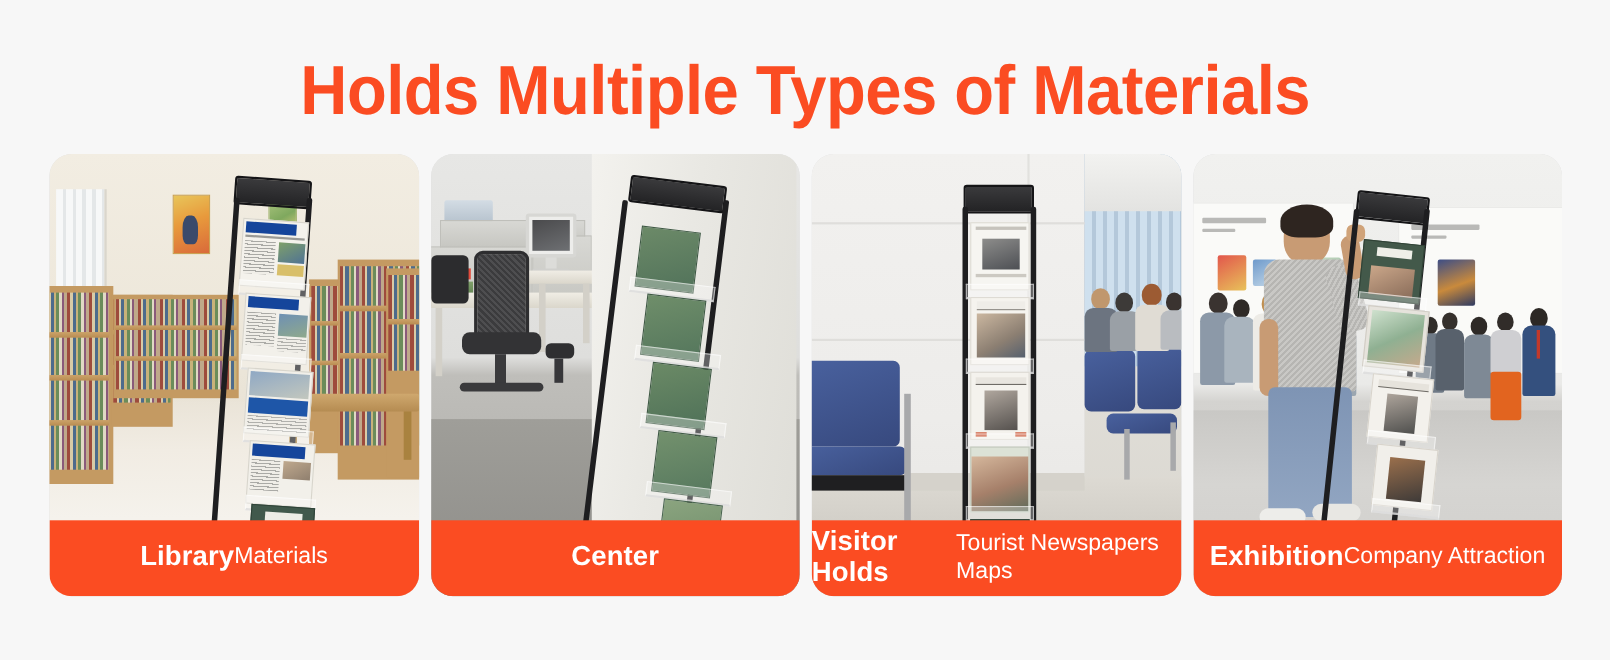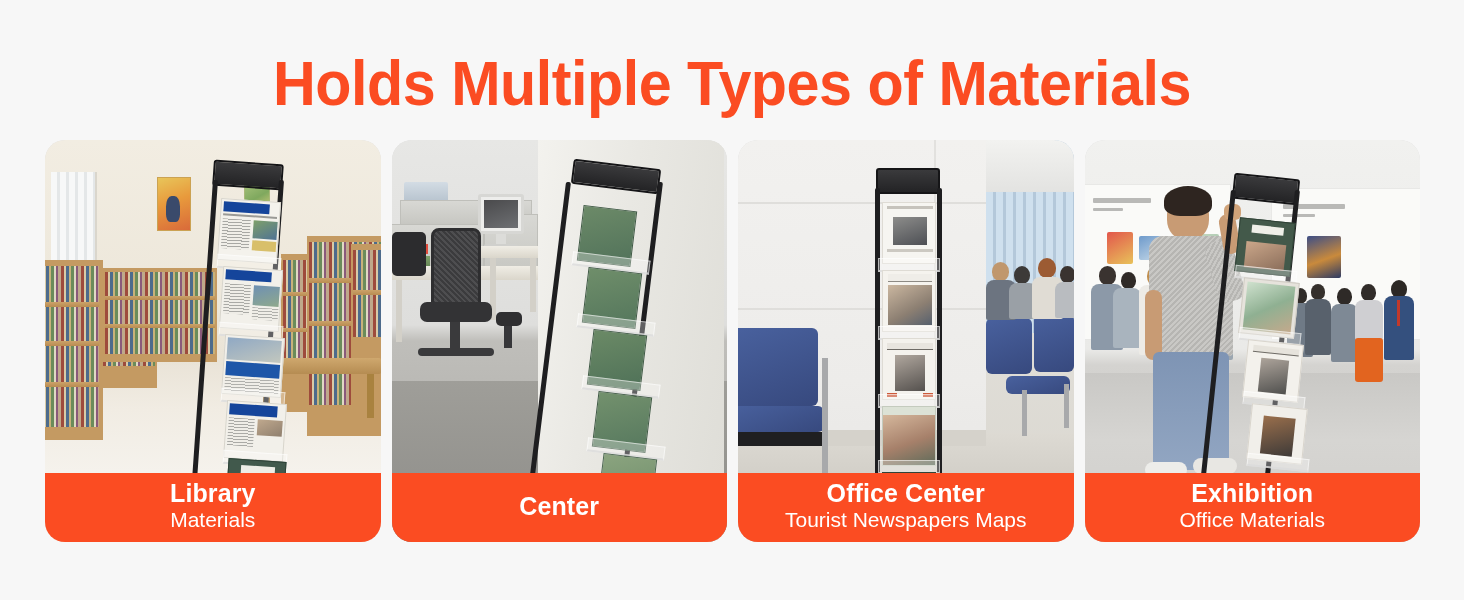--- a/index.html
+++ b/index.html
@@ -40,21 +40,21 @@
     flex: 1 1 0;
   }
   .scene { position: absolute; inset: 0; overflow: hidden; }
 
   
   .caption {
     position: absolute; left: 0; right: 0; bottom: 0;
     height: 69px;
     background: #FB4C22;
     color: #fff;
-    display: flex; flex-direction: column;
+    display: flex; flex-direction: row;
     align-items: center; justify-content: center;
     padding-bottom: 4px;
   }
   .cap-title { font-size: 25px; font-weight: 700; line-height: 28px; letter-spacing: 0.1px; }
   .cap-sub   { font-size: 21px; font-weight: 400; line-height: 25px; }
 
   
   .lib-wall { position:absolute; inset:0; background:linear-gradient(180deg,#F2EDE2 0%,#EDE7DA 40%,#E9E3D6 58%,#EFEAE0 60%,#F3F0E9 100%); }
   .lib-floor{ position:absolute; left:0; right:0; bottom:0; height:44%;
               background:linear-gradient(180deg,#EAE4D8 0%,#F1ECE3 25%,#F5F2EC 60%,#F2EEE6 100%); }
@@ -391,21 +391,21 @@
             <div style="position:absolute;left:12px;top:4px;width:30px;height:8px;background:#EFEFE8;"></div>
           </div>
 
           <div class="rack-foot" style="left:6px;top:330px;width:74px;height:12px;background:#2A2A2C;"></div>
           <div class="rack-foot" style="left:2px;top:340px;width:82px;height:6px;"></div>
           <div class="wheel" style="left:4px;top:344px;"></div>
           <div class="wheel" style="left:70px;top:344px;"></div>
         </div>
       </div>
       <div class="caption">
-        <div class="cap-title">Office Center</div>
+        <div class="cap-title">Visitor Holds</div>
         <div class="cap-sub">Tourist Newspapers Maps</div>
       </div>
     </div>
 
     <div class="card">
       <div class="scene">
         <div class="ex-bg"></div>
         <div class="ex-floor"></div>
 
         <div class="ex-booth" style="left:-4px;top:44px;width:150px;height:156px;"></div>
@@ -483,18 +483,18 @@
           </div>
           <div class="pocket" style="left:38px;top:294px;width:62px;height:13px;transform:rotate(6deg);"></div>
 
           <div class="rack-foot" style="left:28px;top:330px;width:72px;height:10px;background:#2A2A2C;transform:rotate(6deg);"></div>
           <div class="wheel" style="left:26px;top:338px;"></div>
           <div class="wheel" style="left:92px;top:346px;"></div>
         </div>
       </div>
       <div class="caption">
         <div class="cap-title">Exhibition</div>
-        <div class="cap-sub">Office Materials</div>
+        <div class="cap-sub">Company Attraction</div>
       </div>
     </div>
 
   </div>
 </div>
 
 </body></html>

